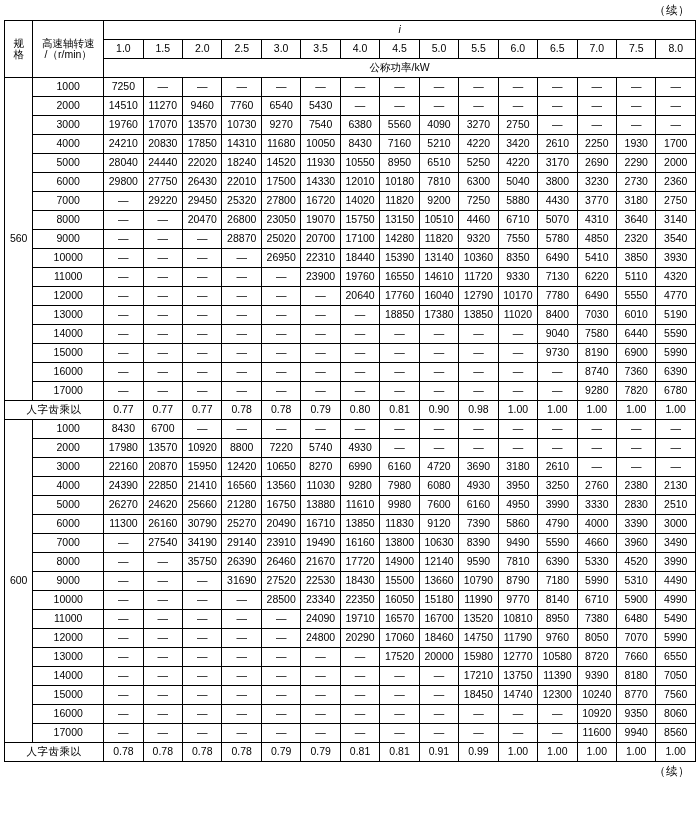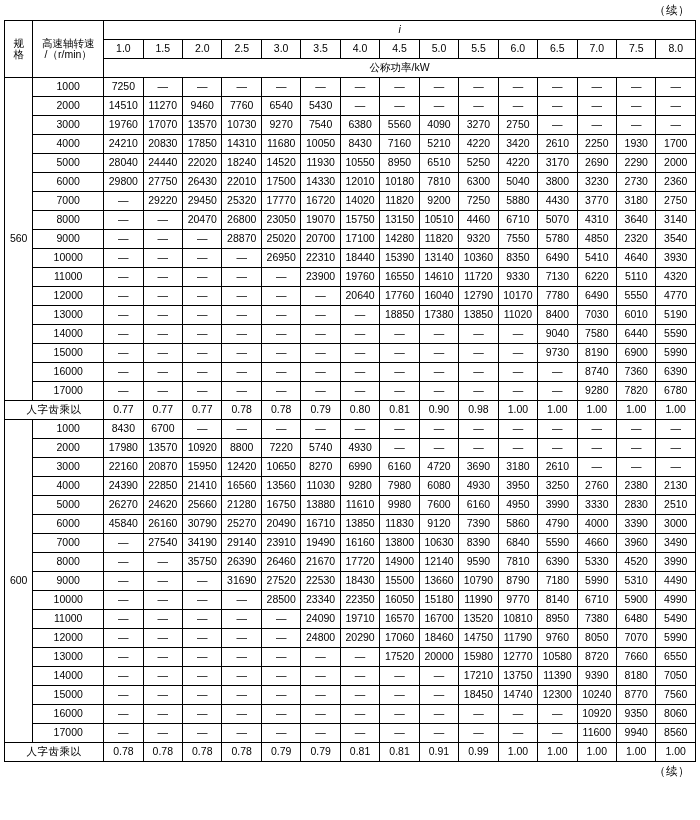--- a/index.html
+++ b/index.html
@@ -258,21 +258,21 @@
           <td>3230</td>
           <td>2730</td>
           <td>2360</td>
         </tr>
         <tr>
           <td>7000</td>
           <td class="dash">—</td>
           <td>29220</td>
           <td>29450</td>
           <td>25320</td>
-          <td>17770</td>
+          <td>27800</td>
           <td>16720</td>
           <td>14020</td>
           <td>11820</td>
           <td>9200</td>
           <td>7250</td>
           <td>5880</td>
           <td>4430</td>
           <td>3770</td>
           <td>3180</td>
           <td>2750</td>
@@ -321,21 +321,21 @@
           <td class="dash">—</td>
           <td>26950</td>
           <td>22310</td>
           <td>18440</td>
           <td>15390</td>
           <td>13140</td>
           <td>10360</td>
           <td>8350</td>
           <td>6490</td>
           <td>5410</td>
-          <td>4640</td>
+          <td>3850</td>
           <td>3930</td>
         </tr>
         <tr>
           <td>11000</td>
           <td class="dash">—</td>
           <td class="dash">—</td>
           <td class="dash">—</td>
           <td class="dash">—</td>
           <td class="dash">—</td>
           <td>23900</td>
@@ -561,21 +561,21 @@
           <td>7600</td>
           <td>6160</td>
           <td>4950</td>
           <td>3990</td>
           <td>3330</td>
           <td>2830</td>
           <td>2510</td>
         </tr>
         <tr>
           <td>6000</td>
-          <td>45840</td>
+          <td>11300</td>
           <td>26160</td>
           <td>30790</td>
           <td>25270</td>
           <td>20490</td>
           <td>16710</td>
           <td>13850</td>
           <td>11830</td>
           <td>9120</td>
           <td>7390</td>
           <td>5860</td>
@@ -589,21 +589,21 @@
           <td class="dash">—</td>
           <td>27540</td>
           <td>34190</td>
           <td>29140</td>
           <td>23910</td>
           <td>19490</td>
           <td>16160</td>
           <td>13800</td>
           <td>10630</td>
           <td>8390</td>
-          <td>6840</td>
+          <td>9490</td>
           <td>5590</td>
           <td>4660</td>
           <td>3960</td>
           <td>3490</td>
         </tr>
         <tr>
           <td>8000</td>
           <td class="dash">—</td>
           <td class="dash">—</td>
           <td>35750</td>

